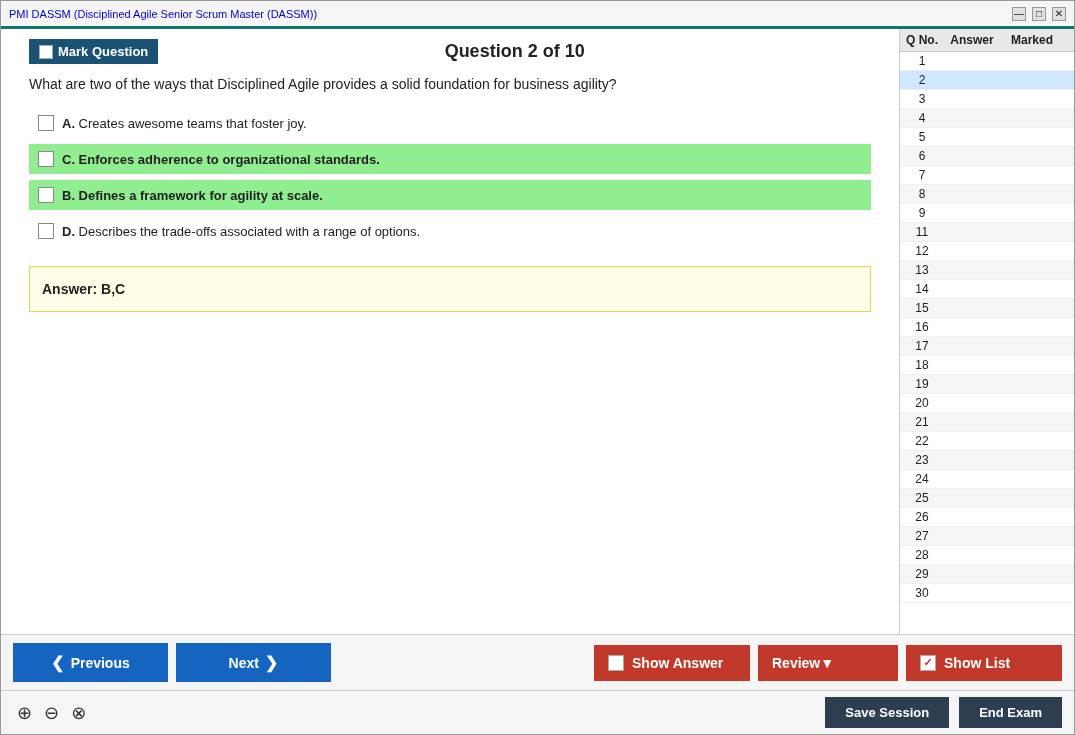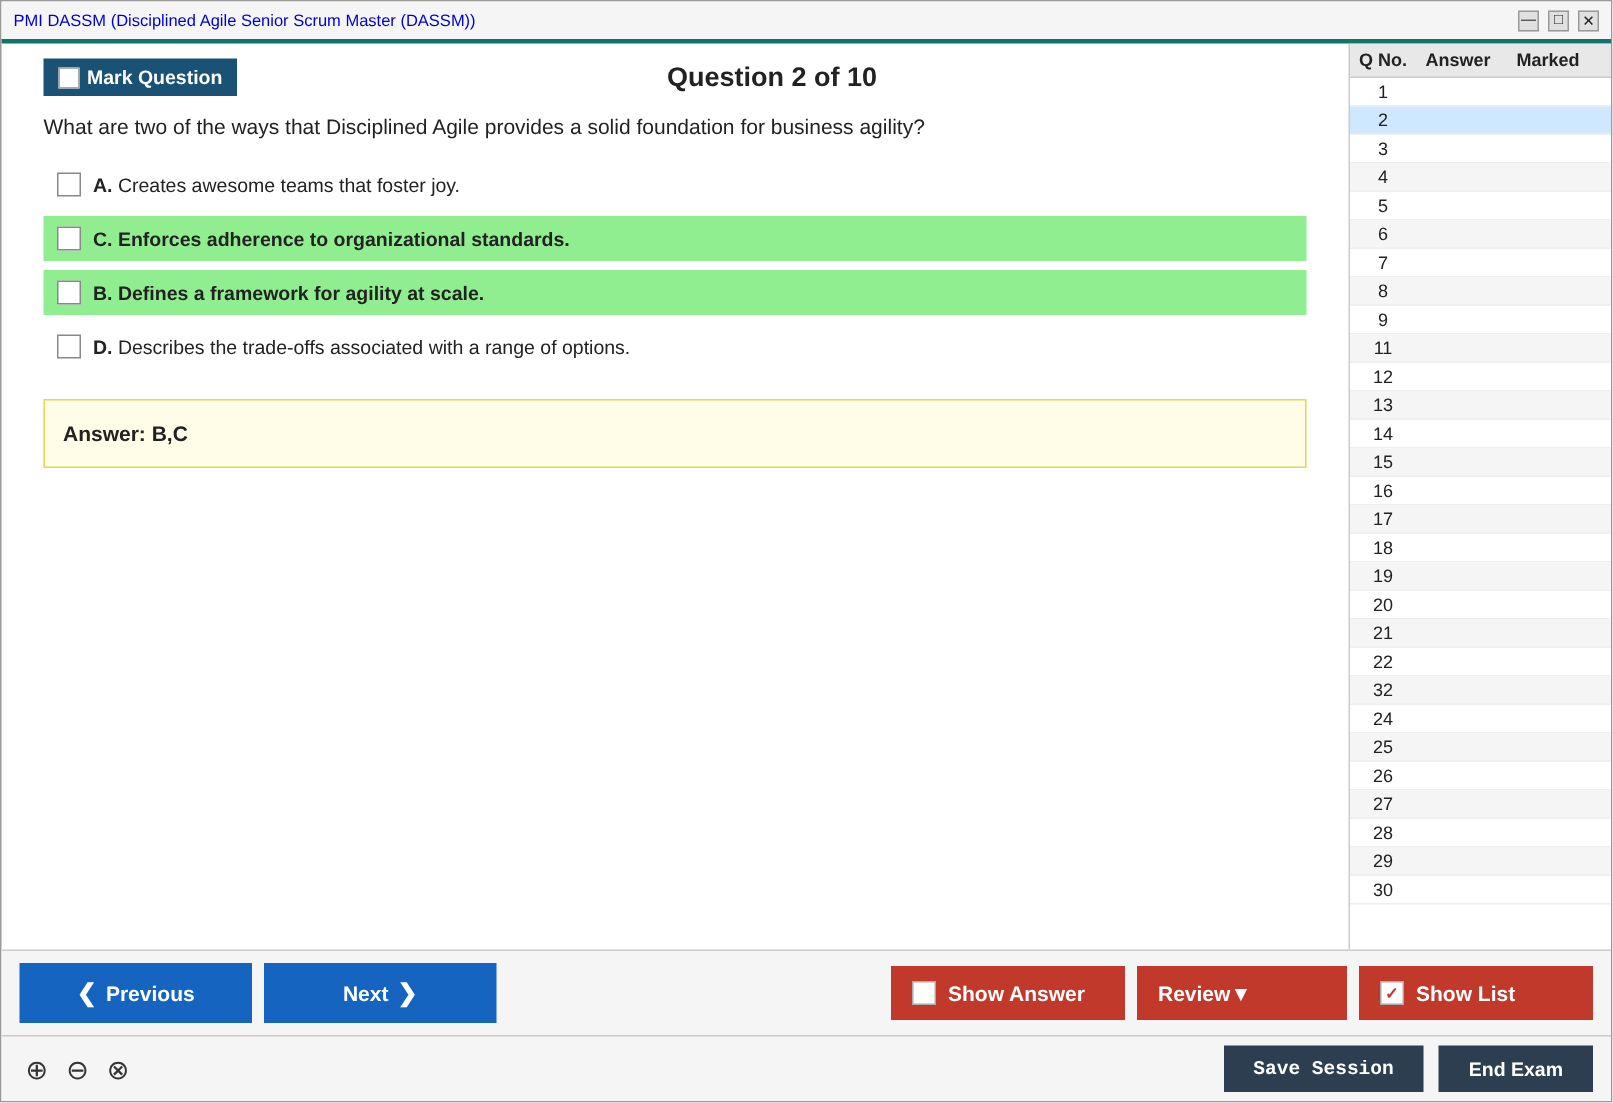--- a/index.html
+++ b/index.html
@@ -53,21 +53,21 @@
     .btn-spacer { flex: 1; }
     .btn-show-answer { background: #c0392b; color: #fff; border: none; padding: 10px 14px; cursor: pointer; font-size: 14px; font-weight: bold; width: 156px; display: flex; align-items: center; gap: 8px; }
     .btn-show-answer .sq-icon { width: 16px; height: 16px; background: #fff; border: 1px solid #aaa; flex-shrink: 0; }
     .btn-review { background: #c0392b; color: #fff; border: none; padding: 10px 14px; cursor: pointer; font-size: 14px; font-weight: bold; width: 140px; display: flex; align-items: center; justify-content: flex-start; }
     .btn-show-list { background: #c0392b; color: #fff; border: none; padding: 10px 14px; cursor: pointer; font-size: 14px; font-weight: bold; width: 156px; display: flex; align-items: center; gap: 8px; }
     .btn-show-list .check-icon { width: 16px; height: 16px; background: #fff; border: 1px solid #aaa; display: flex; align-items: center; justify-content: center; font-size: 11px; color: #c0392b; flex-shrink: 0; font-weight: bold; }
 
     
     .last-bar { border-top: 1px solid #ccc; background: #f5f5f5; padding: 6px 12px; display: flex; align-items: center; gap: 4px; }
     .zoom-btn { background: none; border: none; cursor: pointer; font-size: 18px; color: #333; padding: 2px 4px; }
-    .btn-session { background: #2c3e50; color: #fff; border: none; padding: 8px 20px; cursor: pointer; font-size: 13px; font-weight: bold; margin-left: auto; font-family: Liberation Mono, monospace; }
+    .btn-session { background: #2c3e50; color: #fff; border: none; padding: 8px 20px; cursor: pointer; font-size: 13px; font-weight: bold; margin-left: auto; }
     .btn-end { background: #2c3e50; color: #fff; border: none; padding: 8px 20px; cursor: pointer; font-size: 13px; font-weight: bold; margin-left: 6px; }
   </style>
 </head>
 <body>
 
 <div class="window">
 
   <div class="title-bar">
     <span class="title-bar-text">PMI DASSM (Disciplined Agile Senior Scrum Master (DASSM))</span>
     <div class="title-bar-controls">
@@ -219,21 +219,21 @@
             <span>21</span>
             <span></span>
             <span></span>
           </div>
           <div class="q-list-row">
             <span>22</span>
             <span></span>
             <span></span>
           </div>
           <div class="q-list-row">
-            <span>32</span>
+            <span>23</span>
             <span></span>
             <span></span>
           </div>
           <div class="q-list-row">
             <span>24</span>
             <span></span>
             <span></span>
           </div>
           <div class="q-list-row">
             <span>25</span>

